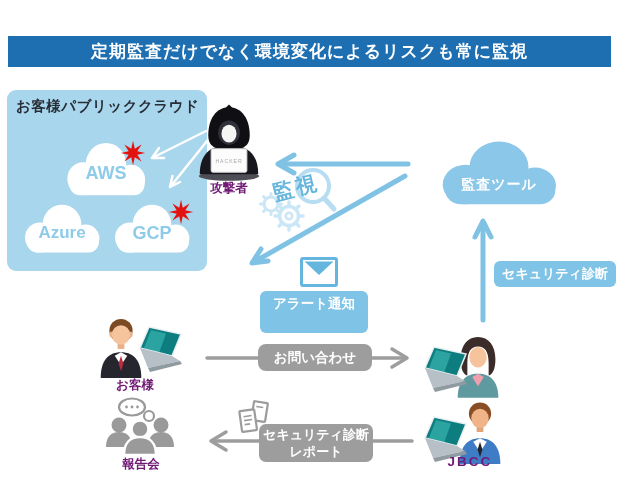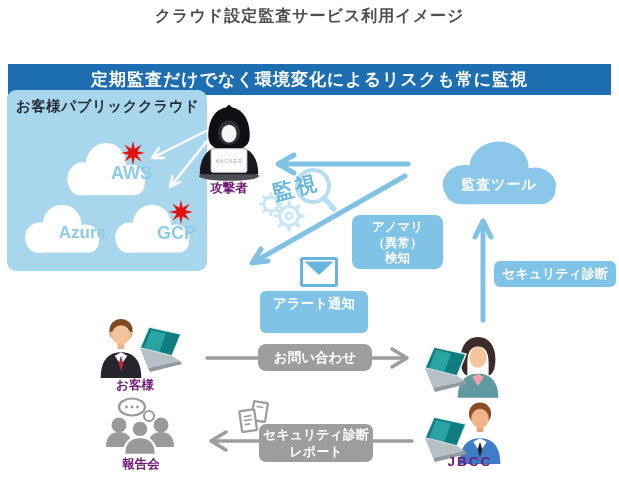--- a/index.html
+++ b/index.html
@@ -2,45 +2,44 @@
 <html><head>
 <meta charset="utf-8">
 <style>
   html,body{margin:0;padding:0;background:#fff;}
   #canvas{position:relative;width:619px;height:484px;background:#fff;overflow:hidden;
           font-family:"Liberation Sans","DejaVu Sans",sans-serif;}
   .abs{position:absolute;}
   .title{left:0;top:6px;width:619px;text-align:center;font-size:16px;font-weight:bold;
          color:#4d4d4d;letter-spacing:1px;}
   .banner{left:8px;top:36px;width:603px;height:31px;line-height:31px;background:#1e6fb2;
-          color:#fff;font-size:17px;font-weight:bold;text-align:center;letter-spacing:1px;margin-top:28px;}
+          color:#fff;font-size:17px;font-weight:bold;text-align:center;letter-spacing:1px;}
   .panel{left:7px;top:90px;width:200px;height:181px;background:#a8d6ec;border-radius:9px;z-index:1;}
   .panel-title{padding:7px 0 0 9px;font-size:14.5px;font-weight:bold;color:#272d36;letter-spacing:0.5px;}
   .cloud{z-index:1;}
   .cloud svg{position:absolute;left:0;top:0;width:100%;height:100%;}
   .cloud-label{position:absolute;left:0;right:0;top:50%;transform:translateY(-35%);
-               text-align:right;font-weight:bold;color:#8ecbe9;}
+               text-align:center;font-weight:bold;color:#8ecbe9;}
   .overlay{left:0;top:0;z-index:2;pointer-events:none;}
   .z3{z-index:3;}
   .actor-label{font-size:12.5px;font-weight:bold;color:#701a75;text-align:center;z-index:3;}
   .bluebox{position:absolute;background:#7fc3e6;color:#fff;font-weight:bold;text-align:center;
            border-radius:6px;z-index:3;}
   .graybox{position:absolute;background:#9d9d9d;color:#fff;font-weight:bold;text-align:center;
            border-radius:5px;z-index:3;}
   .monitor-word{left:272px;top:170px;width:76px;font-size:21px;font-weight:bold;color:#67b6de;
                 transform:rotate(-14deg);letter-spacing:2px;z-index:3;}
   .audit-label{position:absolute;left:0;right:0;top:38px;text-align:center;color:#fff;
                font-weight:bold;font-size:14px;letter-spacing:1px;}
 </style>
 </head>
 <body>
 
 <div id="canvas">
 
-  <div class="abs title">クラウド設定監査サービス利用イメージ</div>
   <div class="abs banner">定期監査だけでなく環境変化によるリスクも常に監視</div>
 
   <div class="abs panel">
     <div class="panel-title">お客様パブリッククラウド</div>
   </div>
 
   <div class="abs cloud" style="left:60px;top:140px;width:92px;height:60px;">
     <svg viewBox="0 0 100 62" preserveAspectRatio="none">
       <g fill="#ffffff">
           <circle cx="25" cy="40" r="17"></circle>
@@ -159,25 +158,20 @@
       <g fill="#8bc7e8">
           <circle cx="25" cy="40" r="17"></circle>
           <circle cx="50" cy="25" r="22"></circle>
       <circle cx="77" cy="41" r="15.5"></circle>
           <rect x="10" y="34" width="82" height="23" rx="11.5"></rect>
         </g>
     </svg>
     <div class="audit-label">監査ツール</div>
   </div>
 
-  <div class="bluebox" style="left:352px;top:215px;width:91px;height:54px;font-size:12.5px;line-height:15.5px;padding-top:5px;box-sizing:border-box;border-radius:8px;">
-    <div>アノマリ</div>
-    <div>（異常）</div>
-    <div>検知</div>
-  </div>
   <div class="bluebox" style="left:494px;top:261px;width:122px;height:26px;line-height:26px;font-size:13px;">セキュリティ診断</div>
   <div class="bluebox" style="left:260px;top:291px;width:108px;height:42px;line-height:25px;font-size:13.5px;">アラート通知</div>
   <div class="graybox" style="left:258px;top:344px;width:114px;height:27px;line-height:27px;font-size:13.5px;border-radius:8px;">お問い合わせ</div>
   <div class="graybox" style="left:259px;top:424px;width:114px;height:38px;font-size:13px;line-height:17px;padding-top:2px;box-sizing:border-box;border-radius:7px;">
     <div>セキュリティ診断</div>
     <div>レポート</div>
   </div>
 
   <svg class="abs z3" style="left:300px;top:257px;" width="38" height="30" viewBox="0 0 38 30">
     <rect x="1.5" y="1.5" width="35" height="27" rx="1.5" fill="#ffffff" stroke="#66b5de" stroke-width="3"></rect>

